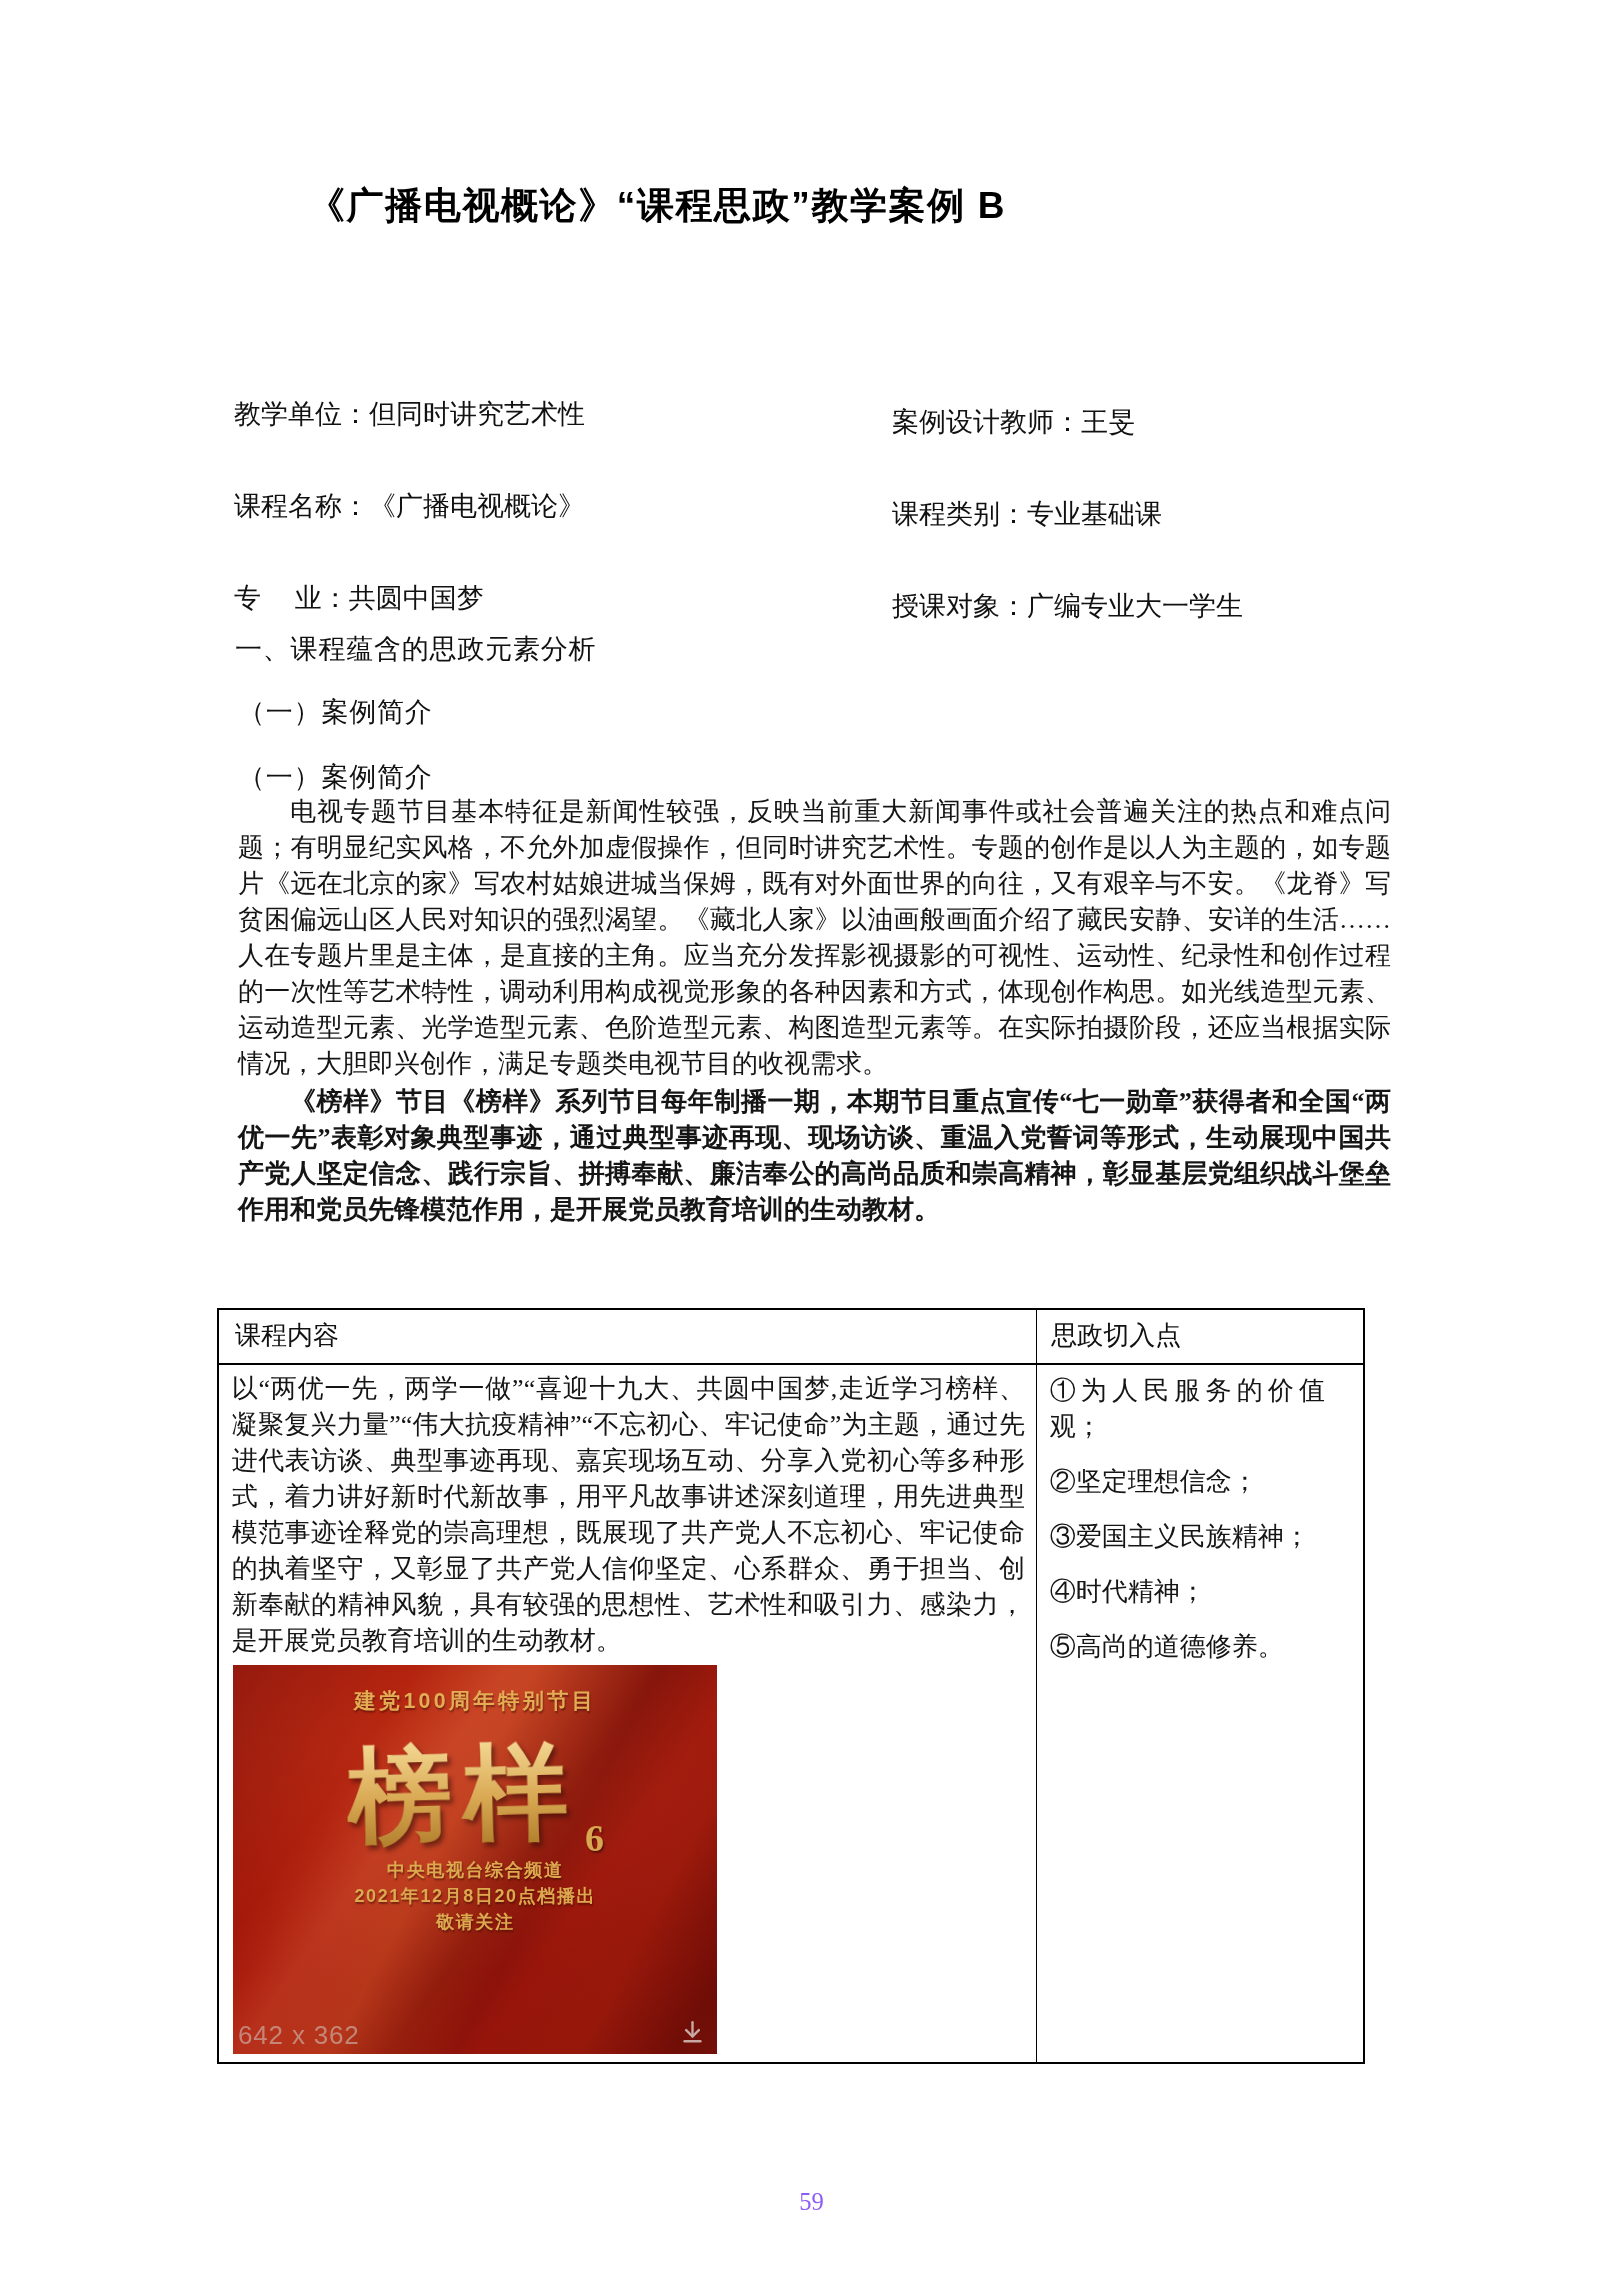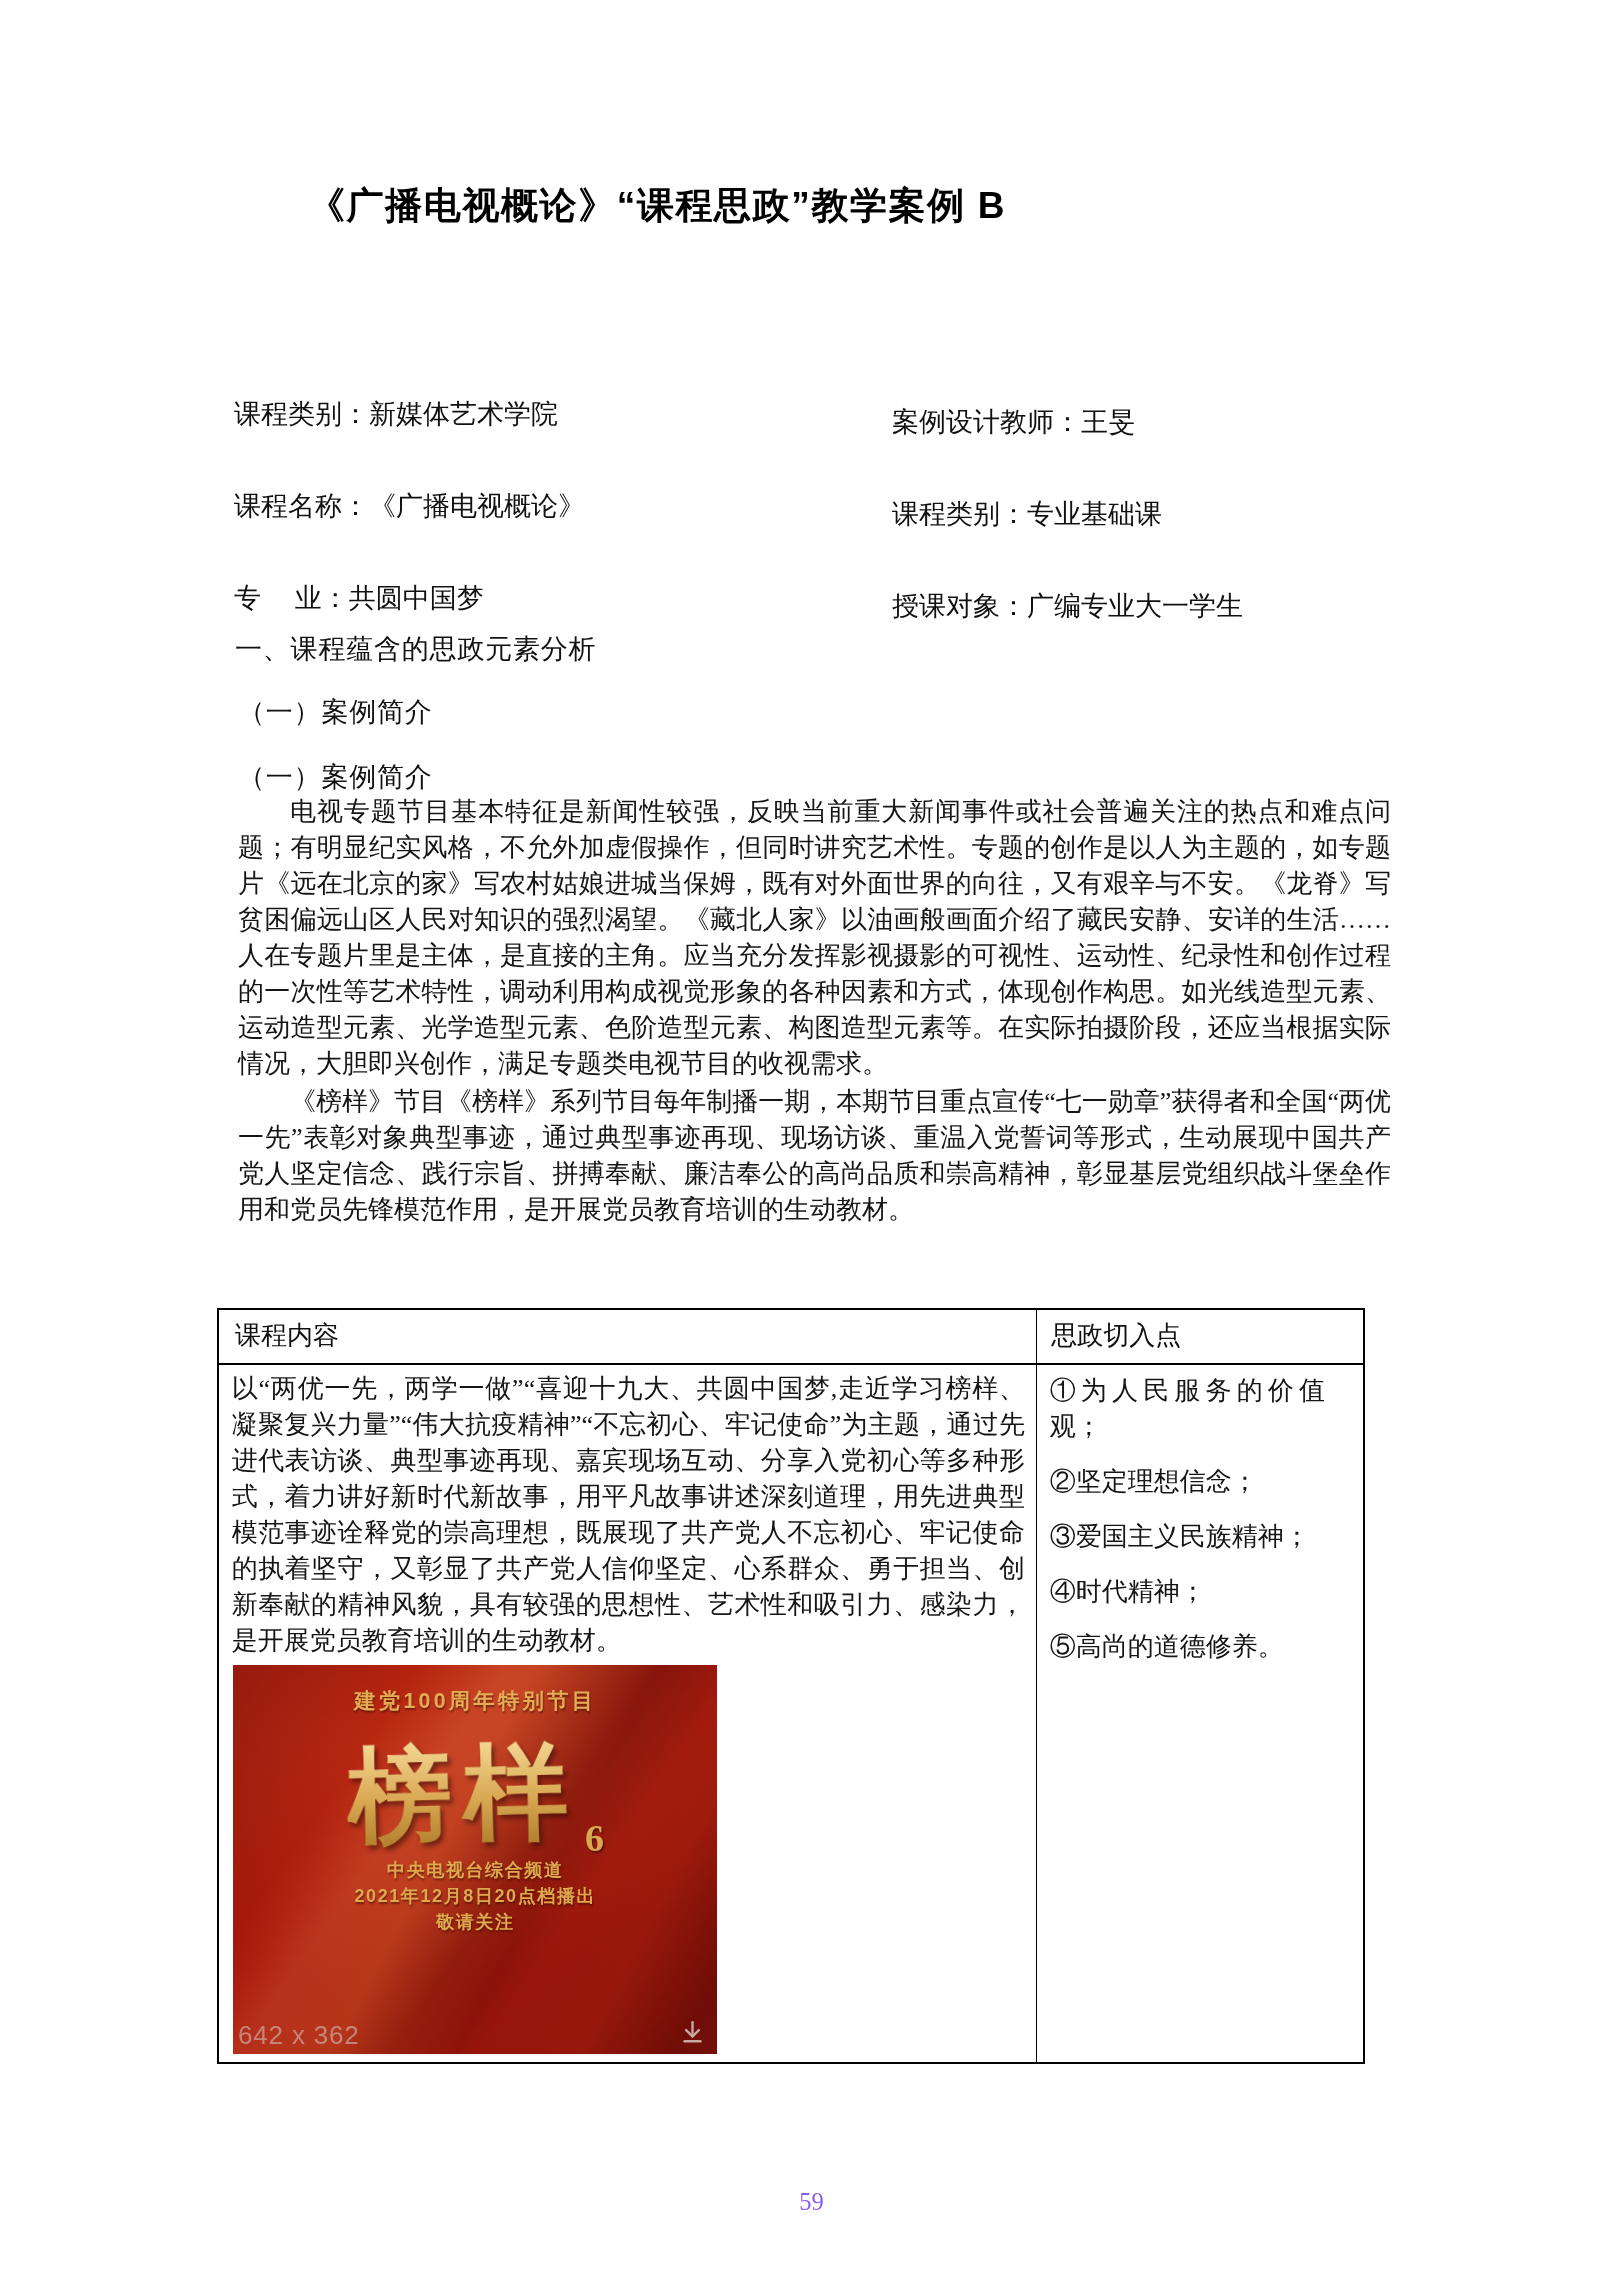--- a/index.html
+++ b/index.html
@@ -39,21 +39,21 @@
   
   .body-para {
     position: absolute; left: 238px; width: 1153px;
     font-size: 26px; line-height: 36px;
     text-align: justify; text-justify: inter-ideograph;
     text-indent: 2em;
     margin: 0;
     color: #151515;
   }
   .p1 { top: 794px; }
-  .p2 { top: 1084px; }
+  .p2 { top: 1084px; font-weight: bold; }
   
   .ctable {
     position: absolute; left: 217px; top: 1308px; width: 1148px;
     border: 2.4px solid #000;
     box-sizing: border-box;
     background: #fff;
   }
   .t-head { display: flex; border-bottom: 2.4px solid #000; }
   .t-h-left {
     width: 817px; box-sizing: border-box;
@@ -177,21 +177,21 @@
   }
 </style>
 </head>
 <body>
 
 <div class="page">
 
   <h1 class="doc-title">《广播电视概论》“课程思政”教学案例 B</h1>
 
   <div class="meta-row meta-row-1">
-    <span class="m-left">课程类别：新媒体艺术学院</span>
+    <span class="m-left">教学单位：但同时讲究艺术性</span>
     <span class="m-right">案例设计教师：王旻</span>
   </div>
   <div class="meta-row meta-row-2">
     <span class="m-left">课程名称：《广播电视概论》</span>
     <span class="m-right">课程类别：专业基础课</span>
   </div>
   <div class="meta-row meta-row-3">
     <span class="m-left">专　 业：共圆中国梦</span>
     <span class="m-right">授课对象：广编专业大一学生</span>
   </div>

